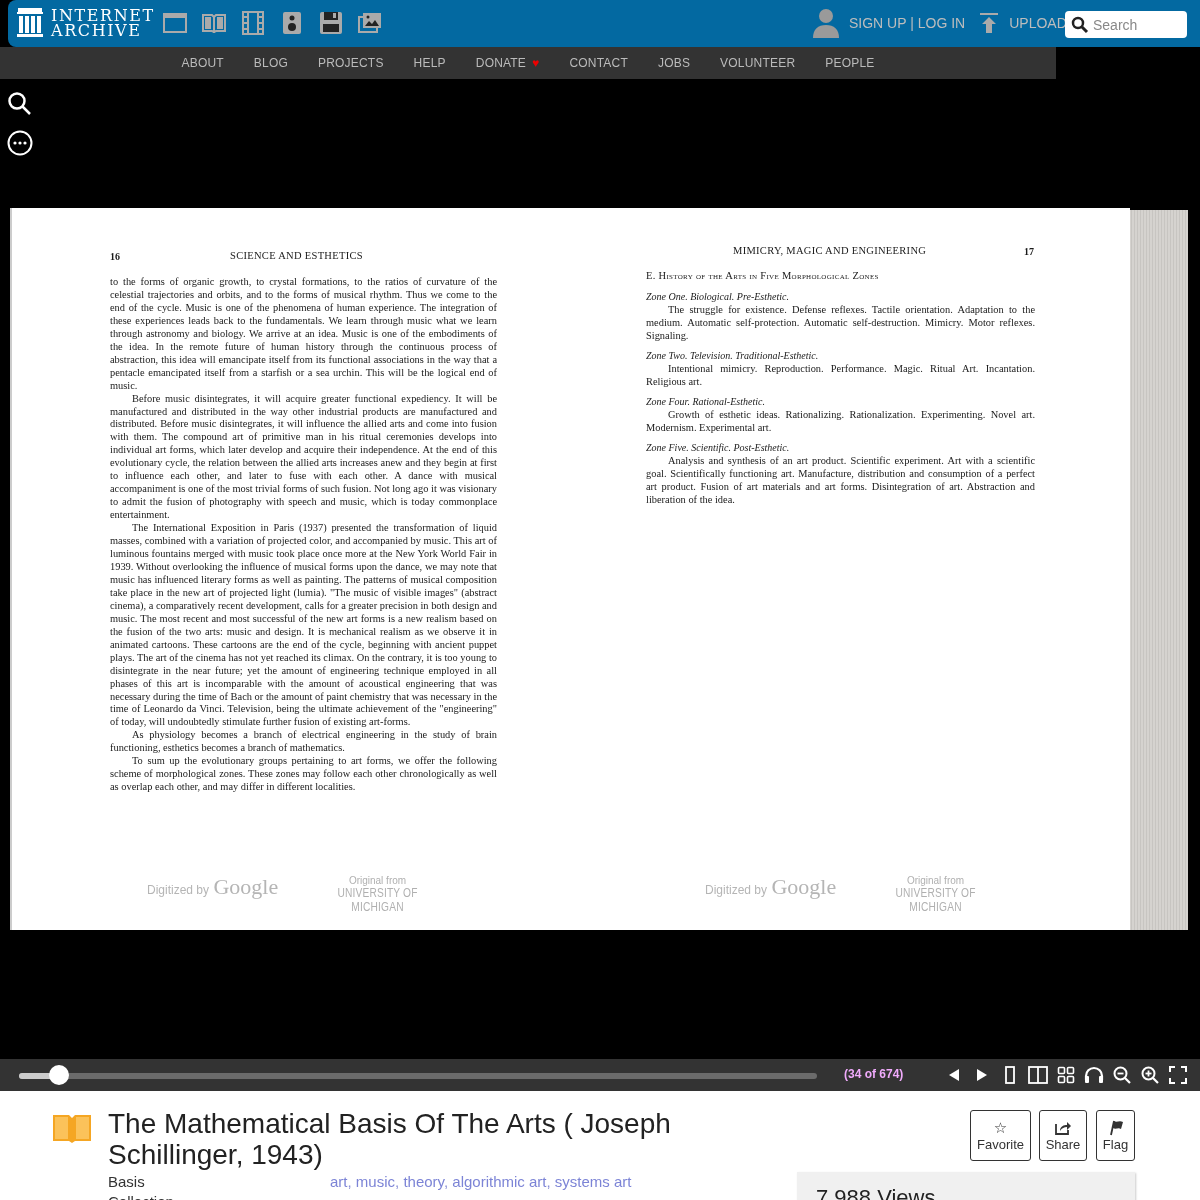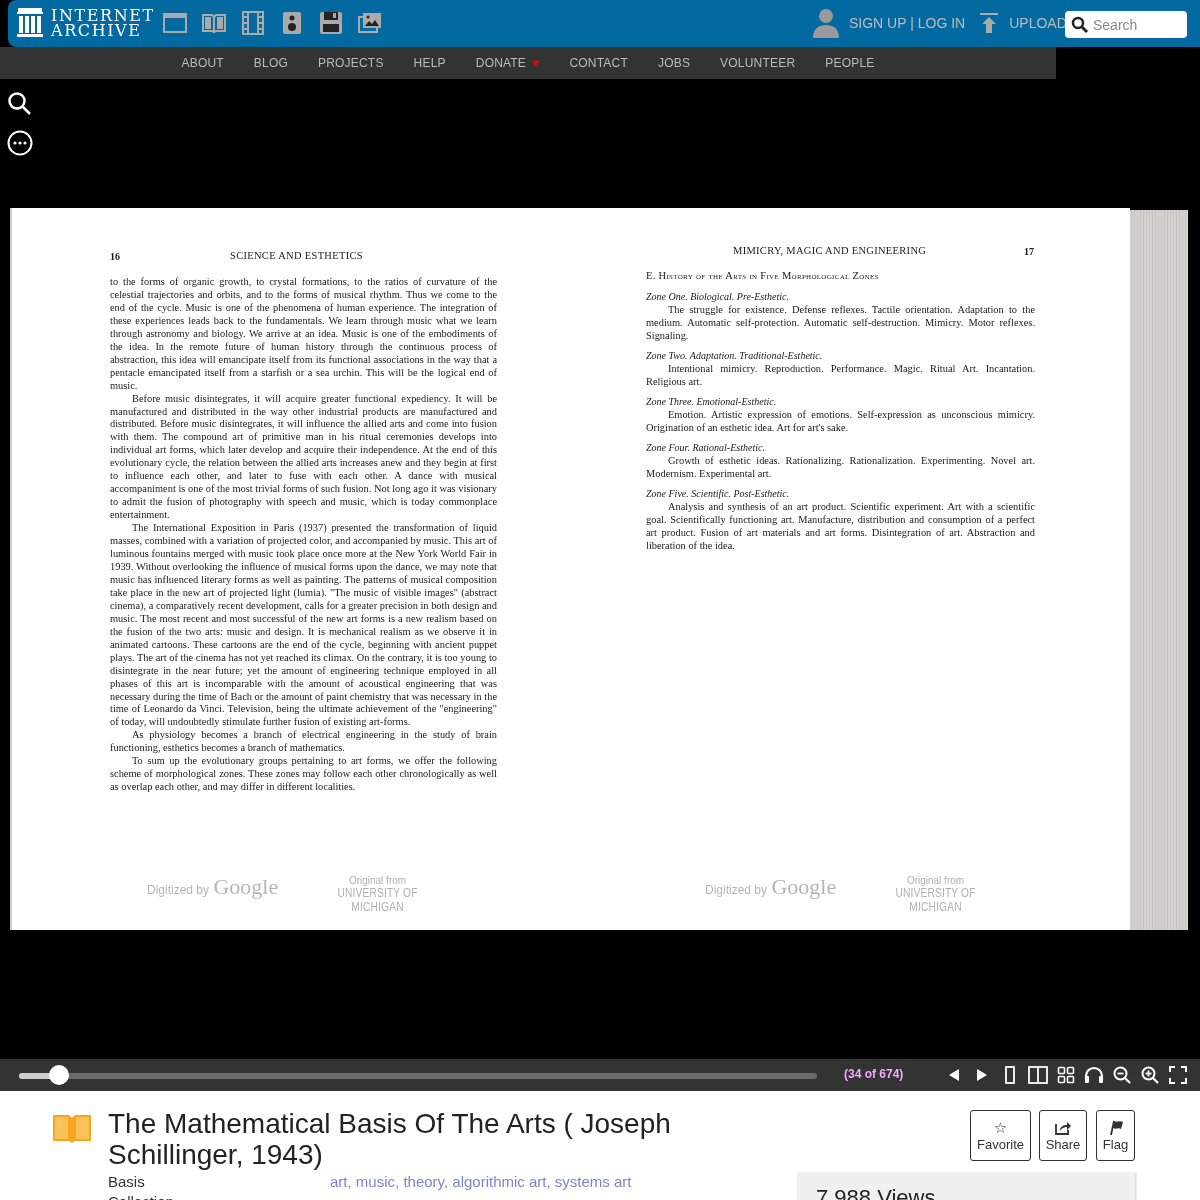--- a/index.html
+++ b/index.html
@@ -227,26 +227,22 @@
   <div class="page right">
     <div class="running-head" style="left:163px; top:37px;">MIMICRY, MAGIC AND ENGINEERING</div>
     <div class="page-num" style="left:454px; top:38px;">17</div>
     <div class="section-head" style="left:76px; top:62px;">E. History of the Arts in Five Morphological Zones</div>
     <div class="body-text" style="left:76px; top:82px; width:389px;">
       <div class="zone">
         <div class="zh">Zone One.  Biological.  Pre-Esthetic.</div>
         <div class="zb">The struggle for existence.  Defense reflexes.  Tactile orientation.  Adaptation to the medium.  Automatic self-protection.  Automatic self-destruction. Mimicry.  Motor reflexes.  Signaling.</div>
       </div>
       <div class="zone">
-        <div class="zh">Zone Two.  Adaptation.  Traditional-Esthetic.</div>
+        <div class="zh">Zone Two.  Television.  Traditional-Esthetic.</div>
         <div class="zb">Intentional mimicry.  Reproduction.  Performance.  Magic.  Ritual Art. Incantation.  Religious art.</div>
-      </div>
-      <div class="zone">
-        <div class="zh">Zone Three.  Emotional-Esthetic.</div>
-        <div class="zb">Emotion.  Artistic expression of emotions.  Self-expression as unconscious mimicry.  Origination of an esthetic idea.  Art for art's sake.</div>
       </div>
       <div class="zone">
         <div class="zh">Zone Four.  Rational-Esthetic.</div>
         <div class="zb">Growth of esthetic ideas.  Rationalizing.  Rationalization.  Experimenting. Novel art.  Modernism.  Experimental art.</div>
       </div>
       <div class="zone">
         <div class="zh">Zone Five.  Scientific.  Post-Esthetic.</div>
         <div class="zb">Analysis and synthesis of an art product.  Scientific experiment.  Art with a scientific goal.  Scientifically functioning art.  Manufacture, distribution and consumption of a perfect art product.  Fusion of art materials and art forms. Disintegration of art.  Abstraction and liberation of the idea.</div>
       </div>
     </div>

